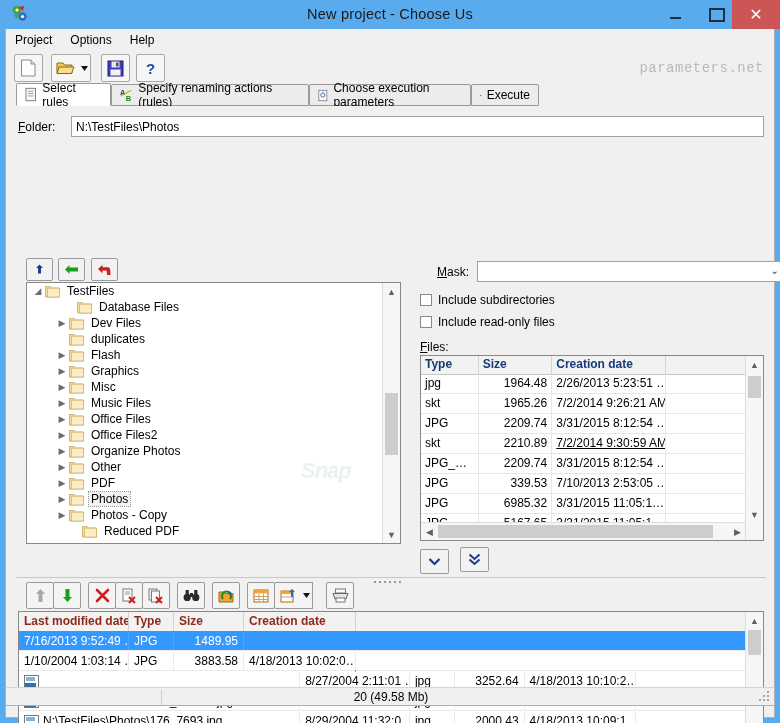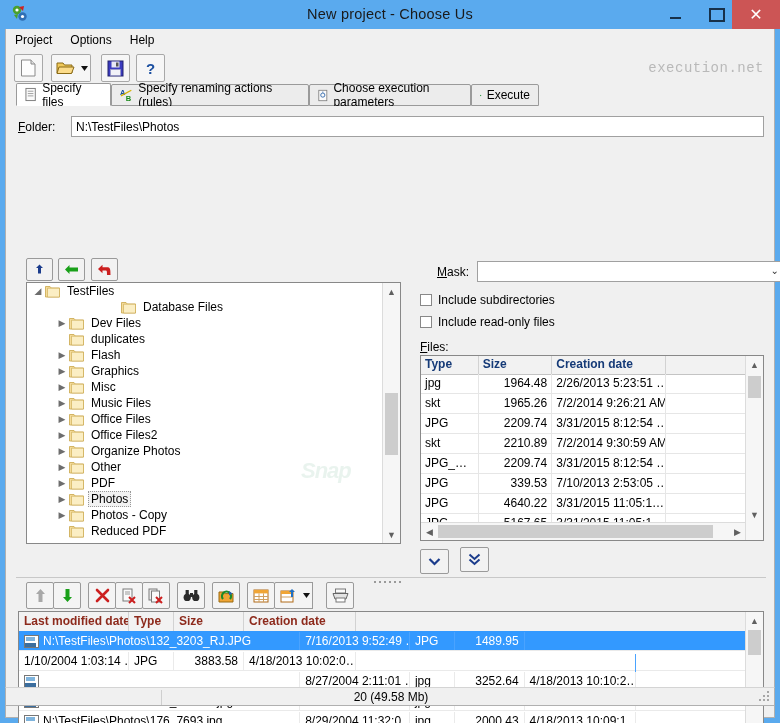--- a/index.html
+++ b/index.html
@@ -319,32 +319,32 @@
         <svg width="17" height="17" viewBox="0 0 17 17">
           <rect x="1" y="1" width="15" height="15" fill="#3b3bbf" stroke="#22226e"></rect>
           <rect x="4.5" y="1.5" width="8" height="6" fill="#e8e8f5"></rect>
           <rect x="9" y="2.5" width="2.5" height="4" fill="#555"></rect>
           <rect x="3.5" y="9.5" width="10" height="6" fill="#f2f2f8" stroke="#9a9ac0" stroke-width="0.6"></rect>
         </svg>
       </div>
       <div class="tb-btn" style="left:130px;">
         <span style="color:#1b4fa0;font-weight:bold;font-size:15px;line-height:15px;">?</span>
       </div>
-      <div class="watermark-tb">execution.net</div>
+      <div class="watermark-tb">parameters.net</div>
     </div>
 
     <div class="tabstrip">
       <div class="tab active" style="left:10px;width:95px;">
         <svg width="13" height="15" viewBox="0 0 13 15">
           <rect x="1" y="1" width="10" height="13" fill="#fafafa" stroke="#7a7a7a"></rect>
           <line x1="3" y1="4" x2="9" y2="4" stroke="#9a9a9a"></line>
           <line x1="3" y1="6.5" x2="9" y2="6.5" stroke="#9a9a9a"></line>
           <line x1="3" y1="9" x2="9" y2="9" stroke="#9a9a9a"></line>
         </svg>
-        <span>Specify files</span>
+        <span>Select rules</span>
       </div>
       <div class="tab" style="left:105px;width:198px;">
         <svg width="14" height="14" viewBox="0 0 14 14">
           <text x="0" y="7" font-size="8" font-family="Liberation Sans, sans-serif" fill="#1b4fa0" font-weight="bold">A</text>
           <line x1="1" y1="8" x2="12" y2="2" stroke="#d4b106" stroke-width="1.4"></line>
           <text x="6" y="13.5" font-size="8" font-family="Liberation Sans, sans-serif" fill="#1b8a1b" font-weight="bold">B</text>
         </svg>
         <span>Specify renaming actions (rules)</span>
       </div>
       <div class="tab" style="left:303px;width:162px;">
@@ -391,21 +391,21 @@
       <div class="tree">
         <div class="tree-inner" id="tree-nodes">
             <div class="tnode" style="padding-left: 4px;">
               <span class="exp">◢</span>
               <span class="fld"><svg width="15" height="13" viewBox="0 0 15 13">
                   <path d="M0.5 1.5 H5 L6.3 3 H14.5 V12 H0.5 Z" fill="#f5dc9b" stroke="#c9a64a" stroke-width="0.8"></path>
                   <path d="M2.5 3.2 H14.5 V12 H2.5 Z" fill="#fbeec4" stroke="#c9a64a" stroke-width="0.6"></path>
                 </svg></span>
               <span class="nm">TestFiles</span>
             </div>
-            <div class="tnode" style="padding-left: 36px; margin-left: 44px;">
+            <div class="tnode" style="padding-left: 36px;">
               <span class="exp"></span>
               <span class="fld"><svg width="15" height="13" viewBox="0 0 15 13">
                   <path d="M0.5 1.5 H5 L6.3 3 H14.5 V12 H0.5 Z" fill="#f5dc9b" stroke="#c9a64a" stroke-width="0.8"></path>
                   <path d="M2.5 3.2 H14.5 V12 H2.5 Z" fill="#fbeec4" stroke="#c9a64a" stroke-width="0.6"></path>
                 </svg></span>
               <span class="nm">Database Files</span>
             </div>
             <div class="tnode" style="padding-left: 28px;">
               <span class="exp">▶</span>
               <span class="fld"><svg width="15" height="13" viewBox="0 0 15 13">
@@ -503,21 +503,21 @@
               <span class="nm sel">Photos</span>
             </div>
             <div class="tnode" style="padding-left: 28px;">
               <span class="exp">▶</span>
               <span class="fld"><svg width="15" height="13" viewBox="0 0 15 13">
                   <path d="M0.5 1.5 H5 L6.3 3 H14.5 V12 H0.5 Z" fill="#f5dc9b" stroke="#c9a64a" stroke-width="0.8"></path>
                   <path d="M2.5 3.2 H14.5 V12 H2.5 Z" fill="#fbeec4" stroke="#c9a64a" stroke-width="0.6"></path>
                 </svg></span>
               <span class="nm">Photos - Copy</span>
             </div>
-            <div class="tnode" style="padding-left: 28px;">
+            <div class="tnode" style="padding-left: 41px;">
               <span class="exp"></span>
               <span class="fld"><svg width="15" height="13" viewBox="0 0 15 13">
                   <path d="M0.5 1.5 H5 L6.3 3 H14.5 V12 H0.5 Z" fill="#f5dc9b" stroke="#c9a64a" stroke-width="0.8"></path>
                   <path d="M2.5 3.2 H14.5 V12 H2.5 Z" fill="#fbeec4" stroke="#c9a64a" stroke-width="0.6"></path>
                 </svg></span>
               <span class="nm">Reduced PDF</span>
             </div>
           </div>
         <div class="vsb">
           <div class="arr up">▲</div>
@@ -567,38 +567,38 @@
             </div>
             <div class="fg-row">
               <div style="width: 58px; text-align: left;">JPG</div>
               <div style="width: 74px; text-align: right;">2209.74</div>
               <div style="width: 114px; text-align: left;">3/31/2015 8:12:54 …</div>
               <div style="width: 81px; text-align: left; border-right: none;"></div>
             </div>
             <div class="fg-row">
               <div style="width: 58px; text-align: left;">skt</div>
               <div style="width: 74px; text-align: right;">2210.89</div>
-              <div style="width: 114px; text-align: left;">7/2/2014 9:30:59 AM</div>
+              <div style="width: 114px; text-align: left; text-decoration: underline;">7/2/2014 9:30:59 AM</div>
               <div style="width: 81px; text-align: left; border-right: none;"></div>
             </div>
             <div class="fg-row">
               <div style="width: 58px; text-align: left;">JPG_…</div>
               <div style="width: 74px; text-align: right;">2209.74</div>
               <div style="width: 114px; text-align: left;">3/31/2015 8:12:54 …</div>
               <div style="width: 81px; text-align: left; border-right: none;"></div>
             </div>
             <div class="fg-row">
               <div style="width: 58px; text-align: left;">JPG</div>
               <div style="width: 74px; text-align: right;">339.53</div>
               <div style="width: 114px; text-align: left;">7/10/2013 2:53:05 …</div>
               <div style="width: 81px; text-align: left; border-right: none;"></div>
             </div>
             <div class="fg-row">
               <div style="width: 58px; text-align: left;">JPG</div>
-              <div style="width: 74px; text-align: right;">4640.22</div>
+              <div style="width: 74px; text-align: right;">6985.32</div>
               <div style="width: 114px; text-align: left;">3/31/2015 11:05:1…</div>
               <div style="width: 81px; text-align: left; border-right: none;"></div>
             </div>
             <div class="fg-row">
               <div style="width: 58px; text-align: left;">JPG_…</div>
               <div style="width: 74px; text-align: right;">5167.65</div>
               <div style="width: 114px; text-align: left;">3/31/2015 11:05:1…</div>
               <div style="width: 81px; text-align: left; border-right: none;"></div>
             </div>
           </div>
@@ -713,21 +713,20 @@
       <div class="botgrid">
         <div class="bg-head">
           <div style="width:110px;">Last modified date</div>
           <div style="width:45px;">Type</div>
           <div style="width:70px;">Size</div>
           <div style="width:112px;">Creation date</div>
           <div style="width:110px;border-right:none;"></div>
         </div>
         <div class="bg-body" id="bottom-rows">
             <div class="bg-row sel">
-              <div style="width: 282px;"><span class="pic-ico"></span><span>N:\TestFiles\Photos\132_3203_RJ.JPG</span></div>
               <div style="width: 110px; text-align: left;">7/16/2013 9:52:49 …</div>
               <div style="width: 45px; text-align: left;">JPG</div>
               <div style="width: 70px; text-align: right;">1489.95</div>
               <div style="width: 112px; text-align: right; margin-top: 44px;">4/18/2013 10:01:5…</div>
               <div style="width: 110px; text-align: left; border-right: none;"></div>
             </div>
             <div class="bg-row">
               <div style="width: 110px; text-align: left;">1/10/2004 1:03:14 …</div>
               <div style="width: 45px; text-align: left;">JPG</div>
               <div style="width: 70px; text-align: right;">3883.58</div>

